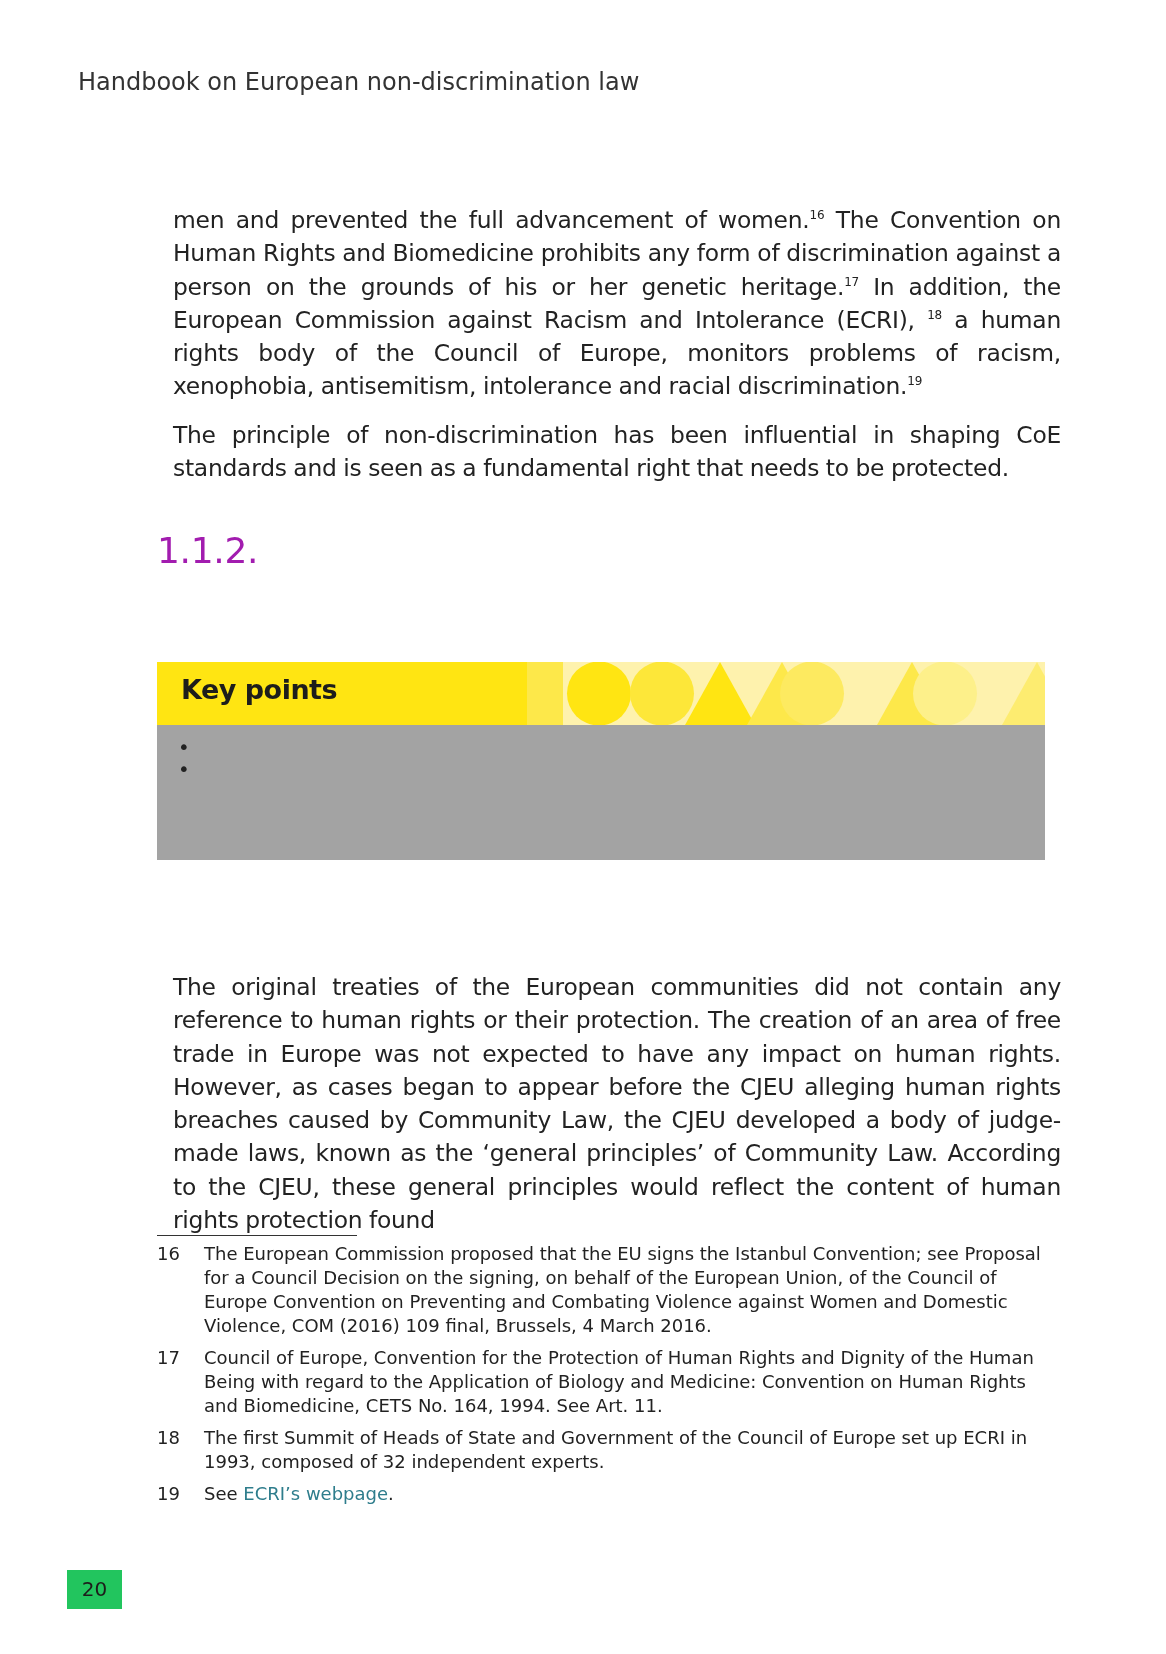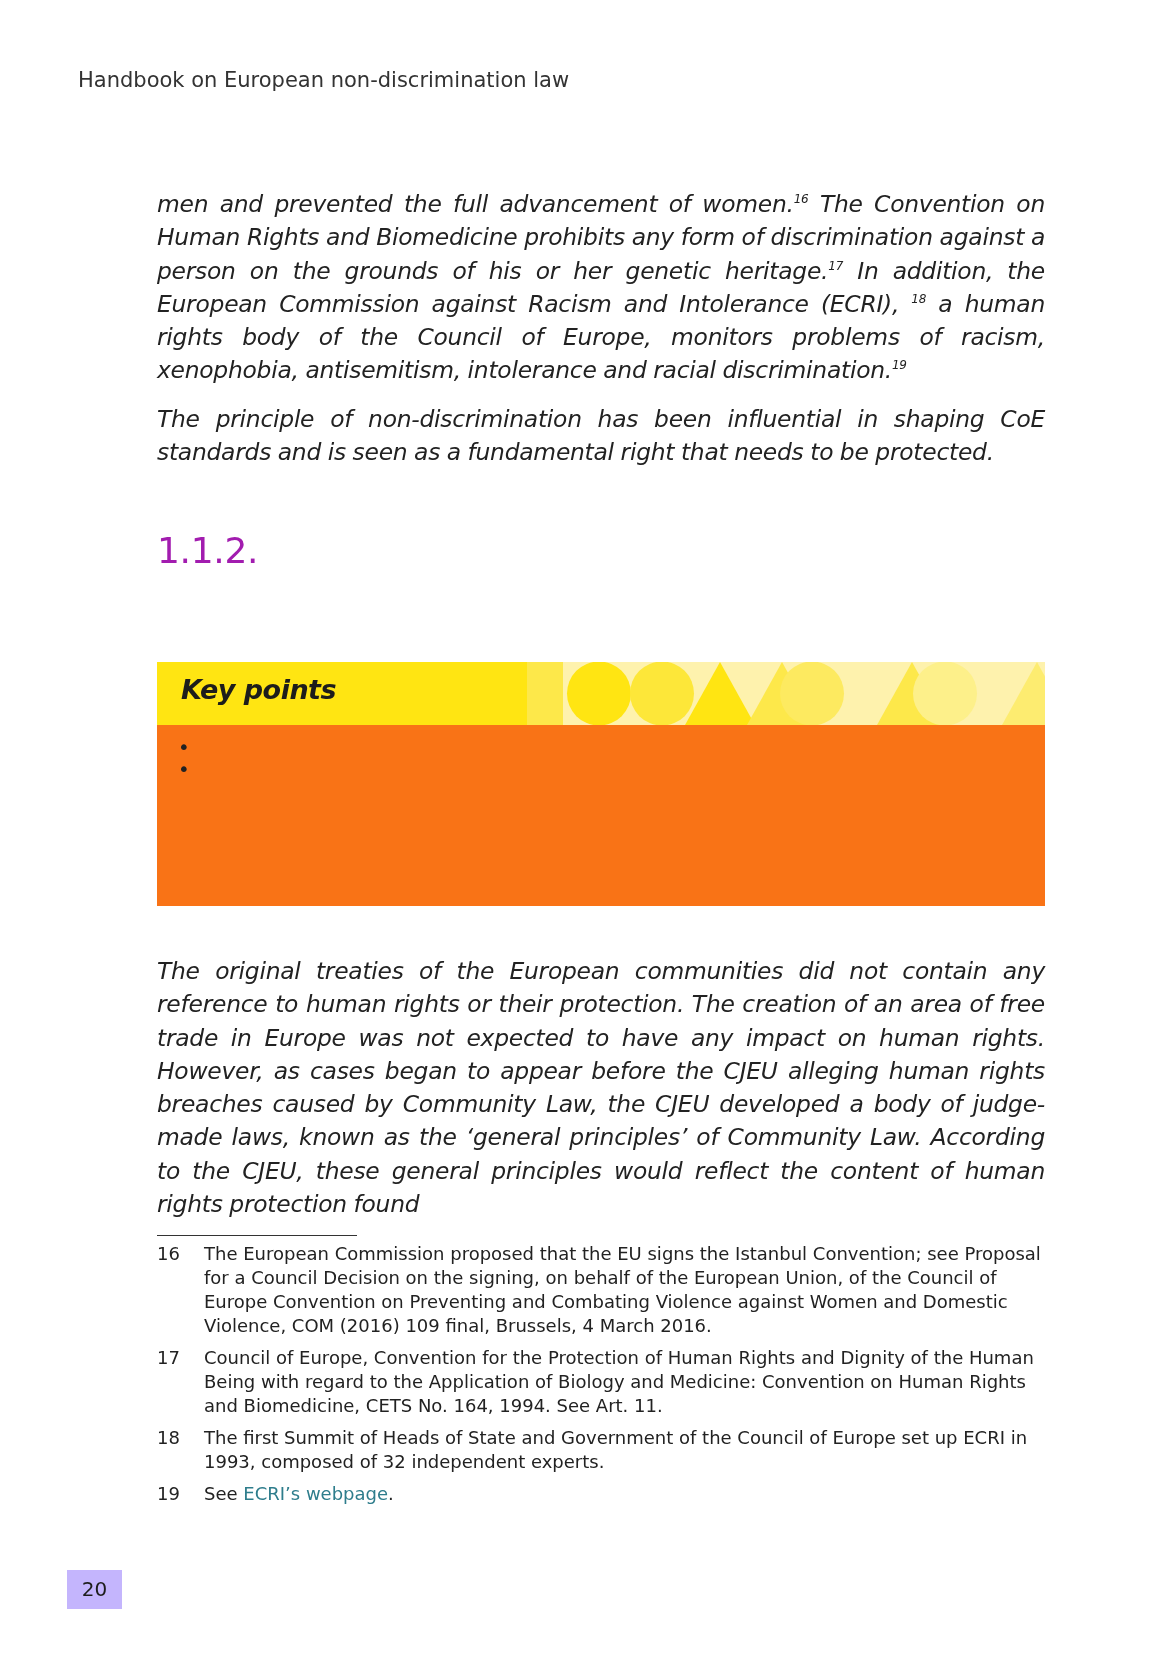--- a/index.html
+++ b/index.html
@@ -1,44 +1,44 @@
 <!DOCTYPE html>
 <html><head>
 <meta charset="utf-8">
 <style>
   html, body { margin: 0; padding: 0; background: #ffffff; }
   body { width: 1166px; height: 1654px; position: relative; overflow: hidden;
          font-family: "DejaVu Sans", sans-serif; color: #222222; }
-  .running-header { position: absolute; left: 78px; top: 68px; font-size: 21px; color: #333333; }
+  .running-header { position: absolute; left: 78px; top: 68px; font-size: 24px; color: #333333; }
   .body-col { position: absolute; left: 157px; width: 888px; }
-  .para { font-size: 23.4px; line-height: 33.3px; text-align: justify; margin: 0;
-          letter-spacing: -0.25px; word-spacing: -0.5px; font-style: italic; }
+  .para { font-size: 23.4px; line-height: 33.3px; text-align: justify; margin: 16px;
+          letter-spacing: -0.25px; word-spacing: -0.5px; }
   .para sup { font-size: 12px; line-height: 0; vertical-align: super; }
   #p1 { top: 188px; }
   #p2 { top: 403px; }
   .heading { position: absolute; left: 157px; top: 526px; font-size: 36px; line-height: 49px;
              color: #a21caf; font-weight: normal; margin: 0; letter-spacing: -0.3px; }
   .heading .num { position: absolute; left: 0; top: 0; width: 118px; }
   .heading .title { display: block; margin-left: 119px; width: 680px; }
-  .keybox { position: absolute; left: 157px; top: 662px; width: 888px; height: 244px; background: #f97316; font-style: italic; }
+  .keybox { position: absolute; left: 157px; top: 662px; width: 888px; height: 198px; background: #a3a3a3; }
   .keybox-header { position: relative; height: 63px; background: #fef2ad; overflow: hidden; }
   .keybox-header .solid { position: absolute; left: 0; top: 0; width: 370px; height: 63px; background: #ffe512; }
   .keybox-header svg { position: absolute; left: 370px; top: 0; }
   .keybox-title { position: absolute; left: 24px; top: 12px; font-size: 27px; font-weight: bold; color: #1d1d1b; letter-spacing: -0.5px; }
   .kp-list { list-style: none; margin: 0; padding: 0; position: absolute; left: 0; top: 73px; width: 888px; }
   .kp-item { position: relative; padding-left: 48px; padding-right: 20px; font-size: 19.8px; line-height: 26px;
              text-align: justify; margin-bottom: 22px; letter-spacing: -0.15px; }
   .kp-bullet { position: absolute; left: 21px; top: 0; }
   #p3 { top: 955px; }
   .fn-rule { position: absolute; left: 157px; top: 1235px; width: 200px; height: 1px; background: #333333; }
   .footnotes { position: absolute; left: 157px; top: 1242px; width: 890px; }
   .fn { position: relative; padding-left: 47px; font-size: 18px; line-height: 24px; margin-bottom: 8px; color: #222222; }
   .fn-num { position: absolute; left: 0; top: 0; }
   .fn-link { color: #2e7d8c; text-decoration: none; text-align: right; }
-  .page-num { position: absolute; left: 67px; top: 1570px; width: 55px; height: 39px; background: #c4b5fd;
+  .page-num { position: absolute; left: 67px; top: 1570px; width: 55px; height: 39px; background: #22c55e;
               font-size: 20px; line-height: 39px; text-align: center; color: #1d1d1b; }
 </style>
 </head>
 <body>
 
 <div class="running-header">Handbook on European non-discrimination law</div>
 
 <p class="para body-col" id="p1">
   <span>men and prevented the full advancement of women.</span><sup>16</sup><span> The Convention on Human Rights and Biomedicine prohibits any form of discrimination against a person on the grounds of his or her genetic heritage.</span><sup>17</sup><span> In addition, the European Commission against Racism and Intolerance (ECRI), </span><sup>18</sup><span> a human rights body of the Council of Europe, monitors problems of racism, xenophobia, antisemitism, intolerance and racial discrimination.</span><sup>19</sup>
 </p>

